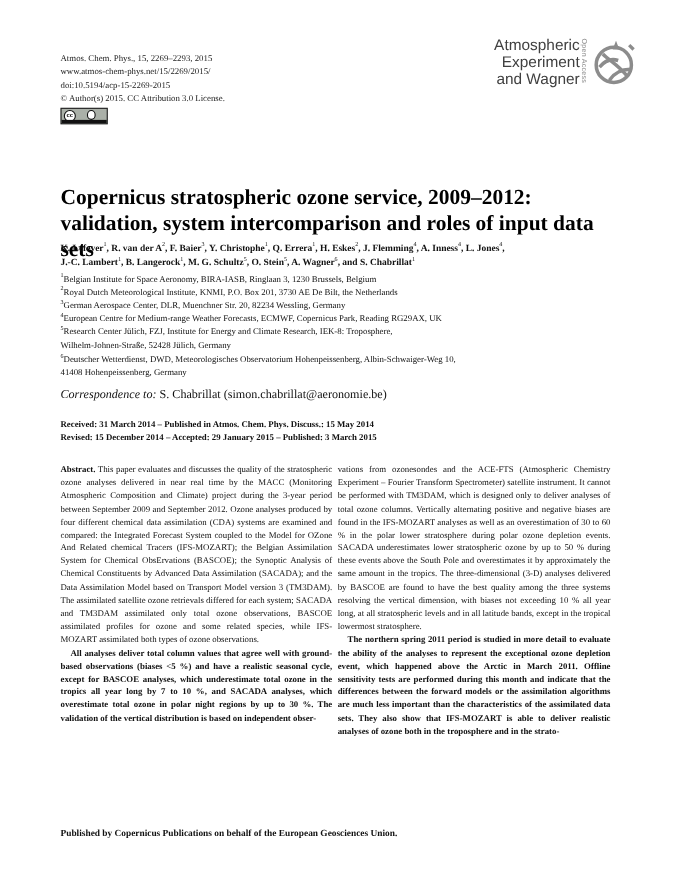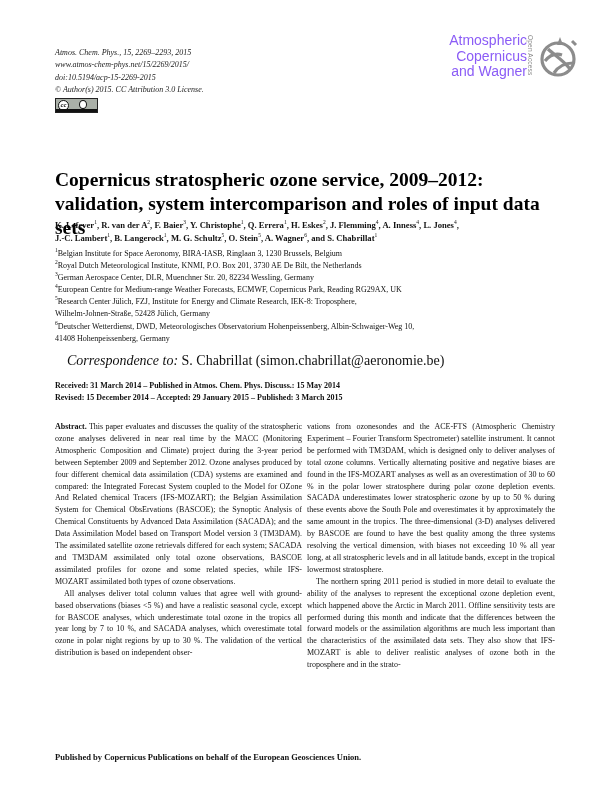--- a/index.html
+++ b/index.html
@@ -1,46 +1,46 @@
 <!DOCTYPE html>
 <html><head>
 <meta charset="utf-8">
 <style>
   html, body { margin: 0; padding: 0; background: #ffffff; }
   body { width: 612px; height: 802px; position: relative; overflow: hidden;
          font-family: "Liberation Serif", "DejaVu Serif", serif; color: #111; }
 
   .header-meta { position: absolute; left: 55px; top: 47px; font-size: 8px; line-height: 12.3px; color: #222; }
-  .header-meta div { white-space: nowrap; font-style: italic; }
+  .header-meta div { white-space: nowrap; }
   .cc-badge { margin-top: 2px; width: 43px; height: 15px; background: #aab0a8; border: 1px solid #222; position: relative; box-sizing: border-box; }
   .cc-badge .cc-left { position: absolute; left: 2px; top: 1px; width: 11px; height: 11px; border-radius: 50%; background: #fff; border: 1.5px solid #111; box-sizing: border-box; font-family: "DejaVu Sans", sans-serif; font-size: 5px; font-weight: bold; line-height: 8px; text-align: center; }
   .cc-badge .cc-by { position: absolute; left: 23px; top: 1px; width: 8px; height: 9px; border-radius: 50%; background: #fff; border: 1px solid #111; box-sizing: border-box; }
   .cc-badge .cc-strip { position: absolute; left: 0; right: 0; bottom: 0; height: 3px; background: #111; }
 
   .journal-logo { position: absolute; left: 420px; top: 33px; width: 160px; height: 60px; }
-  .journal-name { position: absolute; right: 53px; top: 0; text-align: right; font-family: "Liberation Sans", "DejaVu Sans", sans-serif; font-size: 14px; line-height: 15.5px; color: #8b5cf6; }
+  .journal-name { position: absolute; right: 53px; top: 0; text-align: right; font-family: "Liberation Sans", "DejaVu Sans", sans-serif; font-size: 14px; line-height: 15.5px; color: #404040; }
   .open-access { position: absolute; left: 107px; top: 2px; font-family: "Liberation Sans", sans-serif; font-size: 6.5px; color: #888; writing-mode: vertical-rl; letter-spacing: 0.2px; }
   .globe-icon { position: absolute; left: 116px; top: 2px; width: 44px; height: 44px; }
 
   .title { position: absolute; left: 55px; top: 168px; width: 500px; font-size: 19.5px; font-weight: bold; line-height: 24px; color: #000000; }
 
   .authors { position: absolute; left: 55px; top: 219px; width: 510px; font-size: 8.6px; font-weight: bold; line-height: 13px; }
   .authors sup, .affil sup { font-size: 5.5px; font-weight: normal; vertical-align: 4px; line-height: 0; }
   .affiliations { position: absolute; left: 55px; top: 248px; width: 510px; font-size: 8px; line-height: 12.1px; }
   .affil { white-space: nowrap; }
 
-  .correspondence { position: absolute; left: 67px; top: 353px; font-size: 14px; }
+  .correspondence { position: absolute; left: 55px; top: 353px; font-size: 11px; }
   .correspondence .lbl { font-style: italic; }
   .dates { position: absolute; left: 55px; top: 380px; font-size: 8px; line-height: 12.3px; font-weight: bold; }
 
   .col { position: absolute; top: 421px; width: 247px; font-size: 8px; line-height: 11.9px; text-align: justify; hyphens: manual; }
   .col-left { left: 55px; }
   .col-right { left: 307px; width: 248px; }
   .col p { margin: 0; }
-  .col p.indent { text-indent: 9px; }
+  .col p.indent { text-indent: 9px; font-weight: bold; }
   .abstract-label { font-weight: bold; }
 
   .footer { position: absolute; left: 55px; top: 752px; font-size: 8.5px; font-weight: bold; }
 </style>
 </head>
 <body>
 
 <div class="header-meta">
   <div>Atmos. Chem. Phys., 15, 2269–2293, 2015</div>
   <div>www.atmos-chem-phys.net/15/2269/2015/</div>
@@ -49,21 +49,21 @@
   <div class="cc-badge">
     <div class="cc-left">cc</div>
     <div class="cc-by"></div>
     <div class="cc-strip"></div>
   </div>
 </div>
 
 <div class="journal-logo">
   <div class="journal-name">
     <div>Atmospheric</div>
-    <div>Copernicus</div>
+    <div>Experiment</div>
     <div>and Wagner</div>
   </div>
   <div class="open-access">Open Access</div>
   <svg class="globe-icon" viewBox="0 0 44 44">
     <g fill="none" stroke="#8c8c8c" stroke-width="3.2">
       <circle cx="22" cy="24" r="16"></circle>
       <path d="M12 14 C 18 20, 26 24, 34 34"></path>
       <path d="M9 26 C 14 20, 20 18, 26 20"></path>
       <path d="M18 38 C 22 32, 28 28, 37 28"></path>
     </g>

